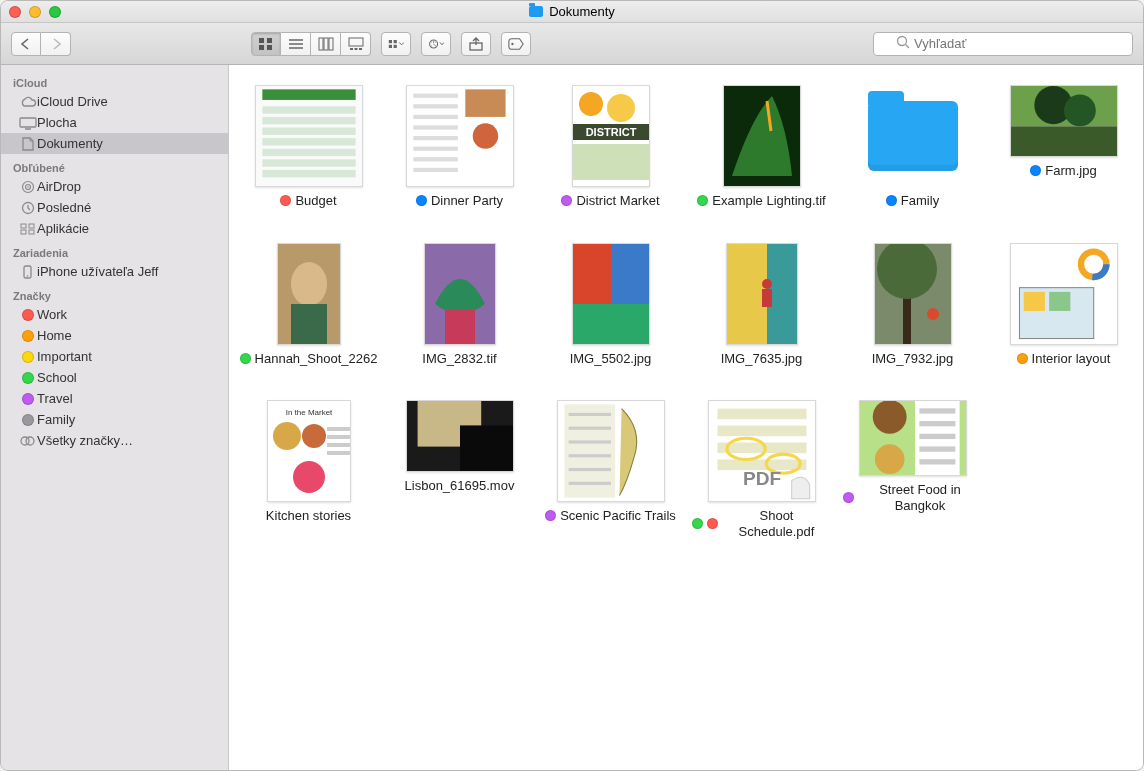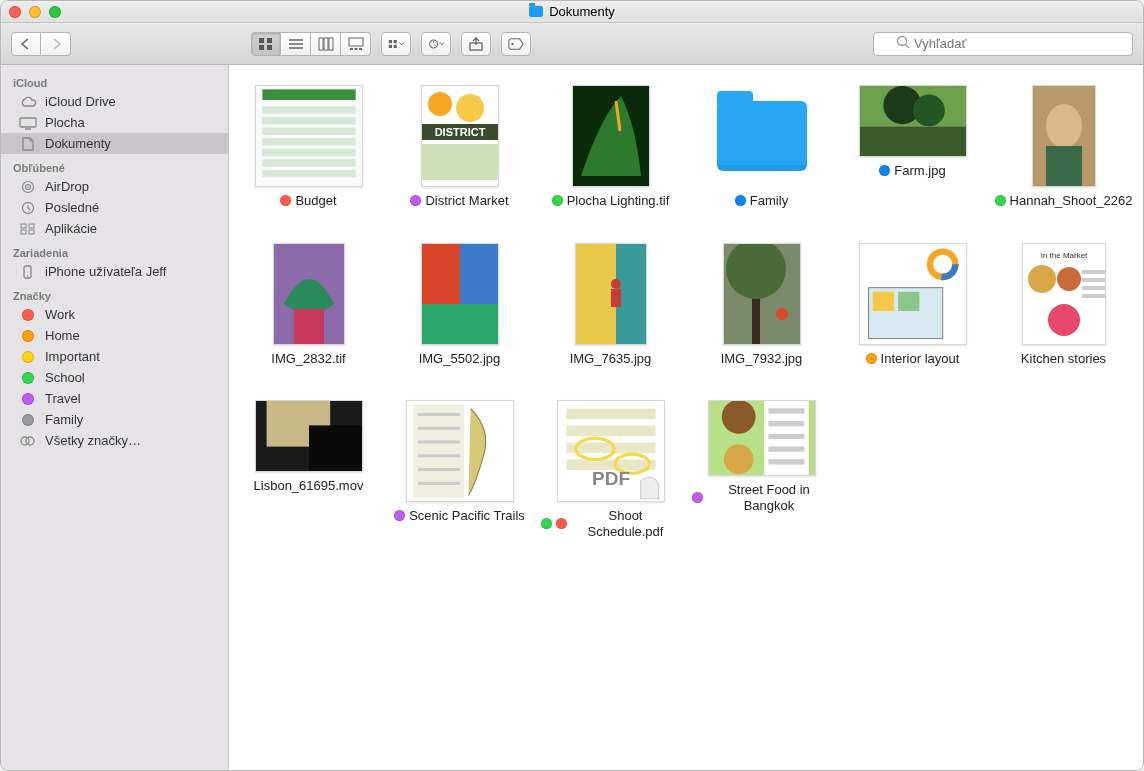--- a/index.html
+++ b/index.html
@@ -76,21 +76,21 @@
   
   .sidebar {
     width: 228px; background: #e5e3e6; border-right: 1px solid #c8c8c8;
     overflow-y: auto; padding-top: 4px;
   }
   .sb-section-title {
     font-size: 11px; color: #7a7a7a; font-weight: 600;
     padding: 8px 12px 2px 12px;
   }
   .sb-item {
-    display: flex; align-items: center; gap: 8px;
+    display: flex; align-items: center; 
     padding: 3px 12px 3px 18px; font-size:13px; color:#333;
     cursor: default;
   }
   .sb-item.selected { background: #c8c6ca; }
   .sb-icon { width:18px; height:14px; display:flex; align-items:center; justify-content:center; color:#7b7b7b;}
   .sb-icon svg { width:18px; height:14px; }
   .tag-dot {
     width:12px; height:12px; border-radius:50%; border:1px solid rgba(0,0,0,0.15);
   }
   
@@ -367,20 +367,43 @@
                 <rect x="6" y="82" width="88" height="7"></rect>
               </g>
             </svg>
           </div>
           <div class="label-row">
             <span class="tag-mini" style="background: rgb(255, 90, 77);"></span>
             <span class="item-label">Budget</span>
           </div>
         </div>
         <div class="item">
+          <div class="thumb">
+            <svg viewBox="0 0 100 100" width="100%" height="100%" preserveAspectRatio="xMidYMid slice">
+              <rect width="100" height="100" fill="#fff"></rect>
+              <rect x="55" y="6" width="38" height="26" fill="#c98b55"></rect>
+              <circle cx="74" cy="50" r="12" fill="#d0643a"></circle>
+              <g fill="#ddd">
+                <rect x="6" y="10" width="42" height="4"></rect>
+                <rect x="6" y="20" width="42" height="4"></rect>
+                <rect x="6" y="30" width="42" height="4"></rect>
+                <rect x="6" y="40" width="42" height="4"></rect>
+                <rect x="6" y="50" width="42" height="4"></rect>
+                <rect x="6" y="60" width="42" height="4"></rect>
+                <rect x="6" y="70" width="42" height="4"></rect>
+                <rect x="6" y="80" width="42" height="4"></rect>
+              </g>
+            </svg>
+          </div>
+          <div class="label-row">
+            <span class="tag-mini" style="background: rgb(10, 132, 255);"></span>
+            <span class="item-label">Dinner Party</span>
+          </div>
+        </div>
+        <div class="item">
           <div class="thumb" style="width: 78px;">
             <svg viewBox="0 0 100 100" width="100%" height="100%" preserveAspectRatio="xMidYMid slice">
               <rect width="100" height="100" fill="#fff"></rect>
               <circle cx="30" cy="18" r="12" fill="#f5a623"></circle>
               <circle cx="60" cy="22" r="14" fill="#f7c948"></circle>
               <rect x="10" y="38" width="80" height="16" fill="#3b4a2f"></rect>
               <text x="50" y="50" text-anchor="middle" font-family="Arial" font-size="11" font-weight="700" fill="#fff">DISTRICT</text>
               <rect x="10" y="58" width="80" height="36" fill="#cde0b8"></rect>
             </svg>
           </div>
@@ -392,21 +415,21 @@
         <div class="item">
           <div class="thumb" style="width: 78px;">
             <svg viewBox="0 0 100 100" width="100%" height="100%" preserveAspectRatio="xMidYMid slice">
               <rect width="100" height="100" fill="#0a2a0a"></rect>
               <path d="M20 90 Q40 30 60 10 Q75 40 80 90" fill="#2d7a2d"></path>
               <path d="M55 15 l4 30" stroke="#f5a623" stroke-width="3"></path>
             </svg>
           </div>
           <div class="label-row">
             <span class="tag-mini" style="background: rgb(50, 215, 75);"></span>
-            <span class="item-label">Plocha Lighting.tif</span>
+            <span class="item-label">Example Lighting.tif</span>
           </div>
         </div>
         <div class="item">
           <div class="thumb no-border">
             <div class="big-folder"></div>
           </div>
           <div class="label-row">
             <span class="tag-mini" style="background: rgb(10, 132, 255);"></span>
             <span class="item-label">Family</span>
           </div>

